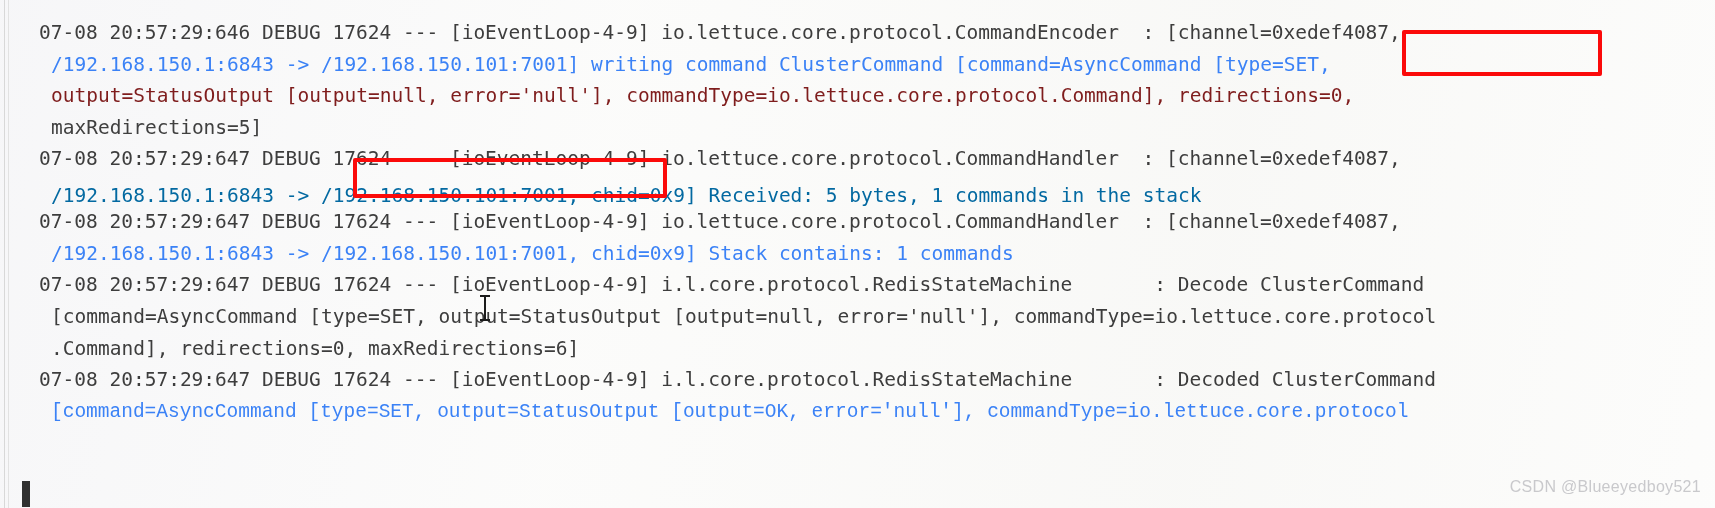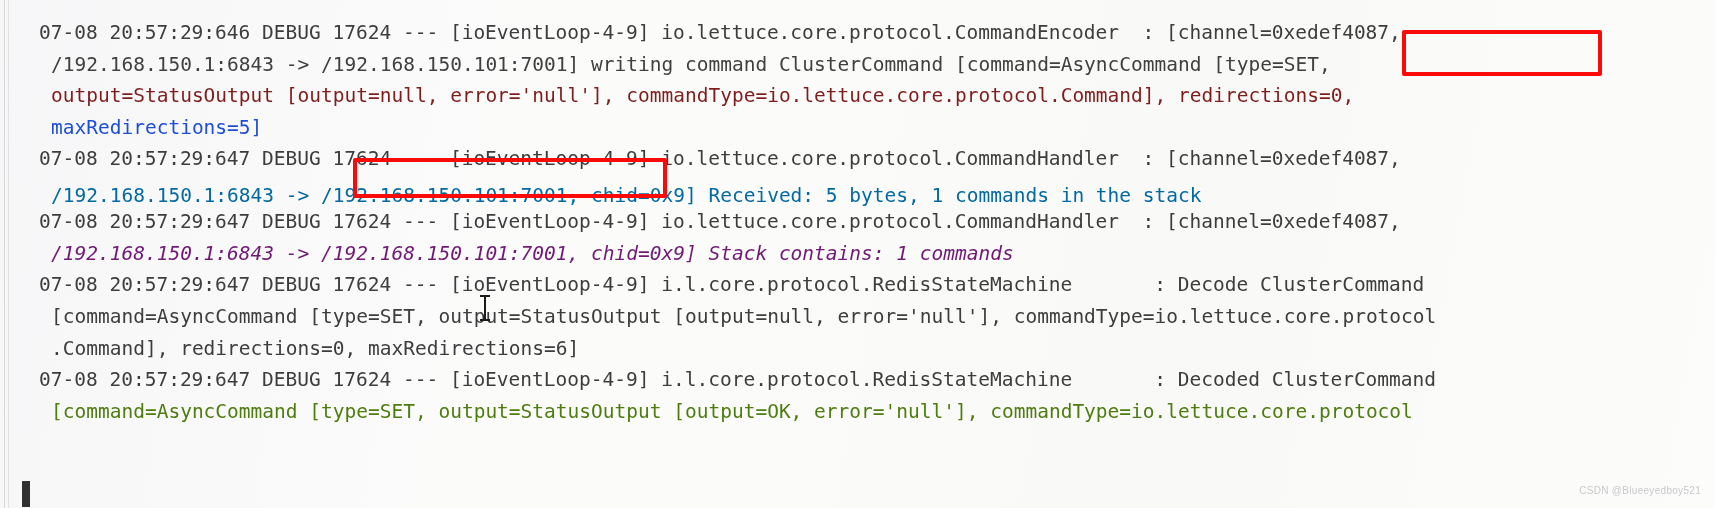--- a/index.html
+++ b/index.html
@@ -100,50 +100,50 @@
     height: 2px;
     background: #1b1b1b;
   }
   #mouse-cursor .ibeam-cap-top { top: 1px; }
   #mouse-cursor .ibeam-cap-bottom { top: 25px; }
   #watermark {
     position: absolute;
     right: 14px;
     bottom: 12px;
     font-family: "Liberation Sans", sans-serif;
-    font-size: 10px;
+    font-size: 16px;
     color: #c9c9cc;
     letter-spacing: 0.3px;
     white-space: pre;
   }
 </style>
 </head>
 <body>
 
 <div id="app" style="background: rgb(251, 251, 250);">
 
   <div id="paper-tint"></div>
 
   <div id="gutter-line-a"></div>
   <div id="gutter-line-b"></div>
 
   <div id="log">
       <div class="log-line" style="top: 6px; color: rgb(61, 61, 61);">07-08 20:57:29:646 DEBUG 17624 --- [ioEventLoop-4-9] io.lettuce.core.protocol.CommandEncoder  : [channel=0xedef4087,</div>
-      <div class="log-line cont" style="top: 37.55px; color: #404040;">/192.168.150.1:6843 -&gt; /192.168.150.101:7001] writing command ClusterCommand [command=AsyncCommand [type=SET,</div>
+      <div class="log-line cont" style="top: 37.55px; color: #3b82f6;">/192.168.150.1:6843 -&gt; /192.168.150.101:7001] writing command ClusterCommand [command=AsyncCommand [type=SET,</div>
       <div class="log-line cont" style="top: 69.1px; color: #7f1d1d;">output=StatusOutput [output=null, error='null'], commandType=io.lettuce.core.protocol.Command], redirections=0,</div>
-      <div class="log-line cont" style="top: 100.65px; color: #1d4ed8;">maxRedirections=5]</div>
+      <div class="log-line cont" style="top: 100.65px; color: #404040;">maxRedirections=5]</div>
       <div class="log-line" style="top: 132.2px; color: rgb(61, 61, 61);">07-08 20:57:29:647 DEBUG 17624 --- [ioEventLoop-4-9] io.lettuce.core.protocol.CommandHandler  : [channel=0xedef4087,</div>
       <div class="log-line cont" style="top: 169px; color: #0369a1;">/192.168.150.1:6843 -&gt; /192.168.150.101:7001, chid=0x9] Received: 5 bytes, 1 commands in the stack</div>
       <div class="log-line" style="top: 195.3px; color: rgb(61, 61, 61);">07-08 20:57:29:647 DEBUG 17624 --- [ioEventLoop-4-9] io.lettuce.core.protocol.CommandHandler  : [channel=0xedef4087,</div>
-      <div class="log-line cont" style="top: 226.85px; color: #701a75; font-style: italic;">/192.168.150.1:6843 -&gt; /192.168.150.101:7001, chid=0x9] Stack contains: 1 commands</div>
+      <div class="log-line cont" style="top: 226.85px; color: #3b82f6;">/192.168.150.1:6843 -&gt; /192.168.150.101:7001, chid=0x9] Stack contains: 1 commands</div>
       <div class="log-line" style="top: 258.4px; color: rgb(61, 61, 61);">07-08 20:57:29:647 DEBUG 17624 --- [ioEventLoop-4-9] i.l.core.protocol.RedisStateMachine       : Decode ClusterCommand</div>
       <div class="log-line cont" style="top: 289.95px; color: rgb(61, 61, 61);">[command=AsyncCommand [type=SET, output=StatusOutput [output=null, error='null'], commandType=io.lettuce.core.protocol</div>
       <div class="log-line cont" style="top: 321.5px; color: rgb(61, 61, 61);">.Command], redirections=0, maxRedirections=6]</div>
       <div class="log-line" style="top: 353.05px; color: rgb(61, 61, 61);">07-08 20:57:29:647 DEBUG 17624 --- [ioEventLoop-4-9] i.l.core.protocol.RedisStateMachine       : Decoded ClusterCommand</div>
-      <div class="log-line cont" style="top: 384.6px; color: #4d7c0f;">[command=AsyncCommand [type=SET, output=StatusOutput [output=OK, error='null'], commandType=io.lettuce.core.protocol</div>
+      <div class="log-line cont" style="top: 384.6px; color: #3b82f6; font-family: Liberation Mono, monospace;">[command=AsyncCommand [type=SET, output=StatusOutput [output=OK, error='null'], commandType=io.lettuce.core.protocol</div>
     </div>
 
   <div id="annotations">
       <div class="highlight-box" style="left: 1402px; top: 30px; width: 200px; height: 46px; border-color: rgb(251, 10, 10);"></div>
       <div class="highlight-box" style="left: 353px; top: 158px; width: 314px; height: 40px; border-color: rgb(251, 10, 10);"></div>
     </div>
 
   <div id="block-caret" style="left: 22px; top: 481px;"></div>
 
   <div id="mouse-cursor" style="left: 479px; top: 294px;">

